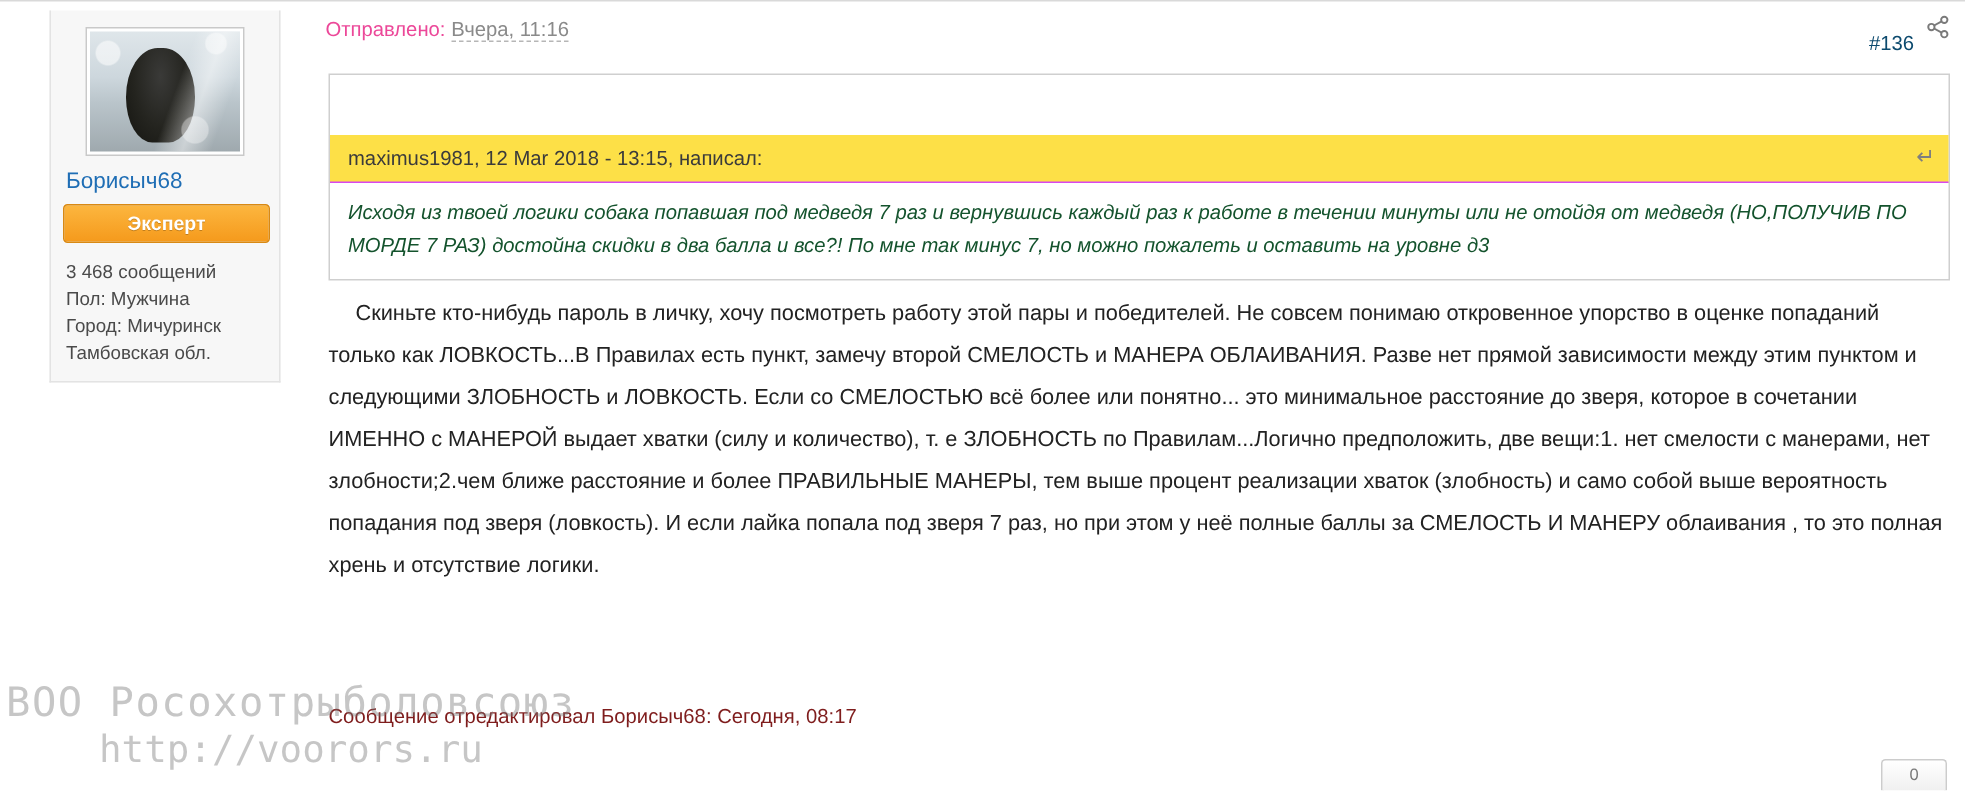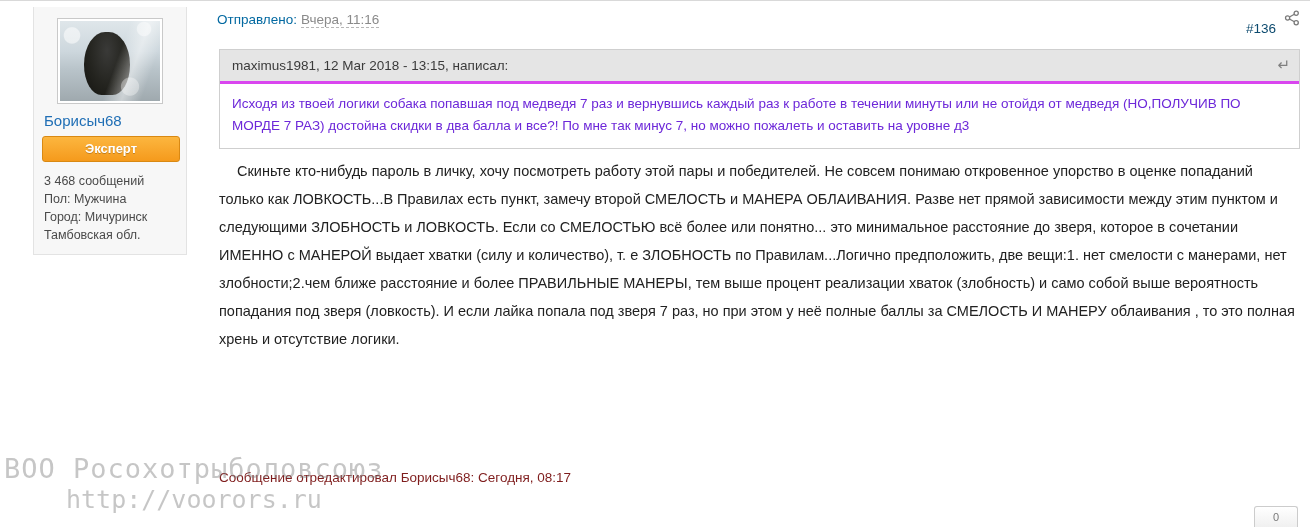--- a/index.html
+++ b/index.html
@@ -116,21 +116,21 @@
     top: 0;
     right: 0;
     bottom: 0;
   }
   .post-head {
     position: relative;
     height: 34px;
     padding: 10px 14px 0 12px;
   }
   .sent-label {
-    color: #0369a1;
+    color: #ec4899;
     font-size: 13.5px;
   }
   .sent-date {
     color: #8a8a8a;
     font-size: 13.5px;
     border-bottom: 1px dashed #b6b6b6;
     cursor: help;
   }
   .post-number {
     position: absolute;
@@ -150,40 +150,42 @@
   }
 
   
   .quote {
     margin: 4px 10px 0 14px;
     border: 1px solid #cfcfcf;
     background: #ffffff;
   }
   .quote-head {
     position: relative;
-    background: #e5e5e5;
-    border-bottom: 3px solid #d946ef;
+    background: #fde047;
+    border-bottom: 1px solid #d946ef;
     padding: 8px 30px 8px 12px;
     font-size: 13.5px;
     color: #3b3b3b;
+    margin-top: 40px;
   }
   .quote-arrow {
     position: absolute;
     right: 9px;
     top: 7px;
     color: #7f7f7f;
     font-size: 15px;
     line-height: 16px;
     text-decoration: none;
   }
   .quote-body {
     padding: 9px 12px 11px 12px;
     font-size: 13.5px;
     line-height: 22px;
-    color: #6d28d9;
+    color: #14532d;
+    font-style: italic;
   }
 
   
   .post-body {
     margin: 8px 12px 0 14px;
     font-size: 14.5px;
     line-height: 28px;
     color: #222222;
     text-indent: 18px;
   }

